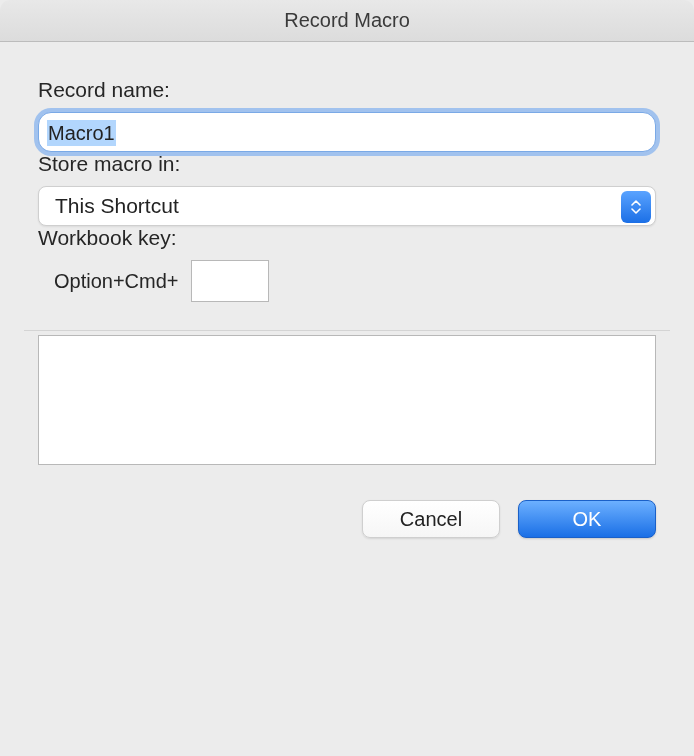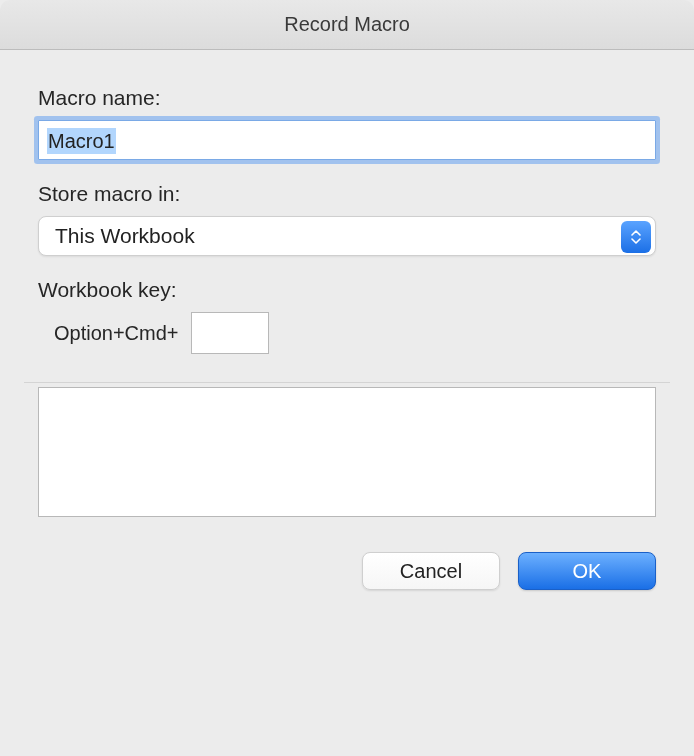--- a/index.html
+++ b/index.html
@@ -4,47 +4,46 @@
 <style>
   * { box-sizing: border-box; margin: 0; padding: 0; }
   html, body { width: 694px; height: 756px; }
   body {
     font-family: -apple-system, "Helvetica Neue", Helvetica, Arial, sans-serif;
     background: #ececec;
     color: #232323;
     font-size: 21px;
   }
   .titlebar {
-    height: 50px;
+    height: 42px;
     background: linear-gradient(#e8e8e8, #dcdcdc);
     border-bottom: 1px solid #bcbcbc;
     display: flex;
     align-items: center;
     justify-content: center;
     font-size: 20px;
     color: #3a3a3a;
     border-top-left-radius: 10px;
     border-top-right-radius: 10px;
   }
   .content {
     padding: 36px 38px 28px 38px;
   }
   .field-label {
     font-size: 21px;
     color: #262626;
     margin-bottom: 10px;
-    margin-top: 22px;
   }
   .field-label.first { margin-top: 0; }
   .text-input-wrap {
     position: relative;
     border: 1px solid #b8b8b8;
     background: #fff;
     height: 40px;
-    border-radius: 1px;
+    border-radius: 13px;
     box-shadow: 0 0 0 4px rgba(100,160,240,0.55);
     border-color: #7aa9e6;
   }
   .text-input-wrap input {
     width: 100%;
     height: 100%;
     border: none;
     outline: none;
     padding: 0 8px;
     font-size: 20px;
@@ -167,29 +166,29 @@
 </style>
 </head>
 <body>
 
 <div class="titlebar">
   <span>Record Macro</span>
 </div>
 
 <div class="content">
 
-  <div class="field-label first">Macro name:</div>
+  <div class="field-label first">Record name:</div>
   <div class="text-input-wrap">
     <span class="sel">Macro1</span>
     <input type="text" class="hidden-text" value="Macro1" style="">
   </div>
 
   <div class="field-label">Store macro in:</div>
   <div class="select-wrap">
-    <span class="select-value">This Workbook</span>
+    <span class="select-value">This Shortcut</span>
     <div class="select-caret">
       <svg width="10" height="6" viewBox="0 0 10 6">
           <path d="M1 5 L5 1 L9 5" stroke="#fff" stroke-width="1.6" fill="none" stroke-linecap="round" stroke-linejoin="round"></path>
         </svg>
       <svg width="10" height="6" viewBox="0 0 10 6">
           <path d="M1 1 L5 5 L9 1" stroke="#fff" stroke-width="1.6" fill="none" stroke-linecap="round" stroke-linejoin="round"></path>
         </svg>
     </div>
   </div>
 

